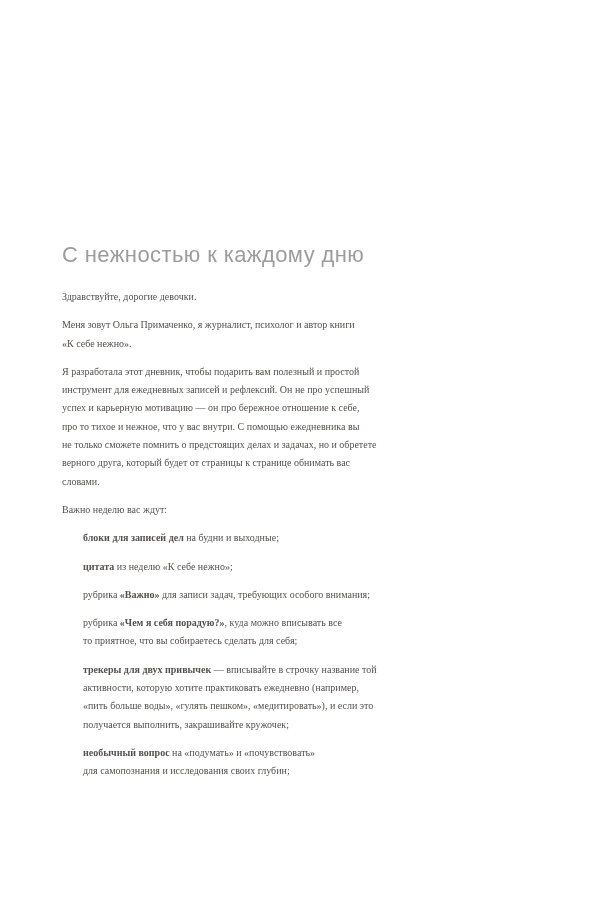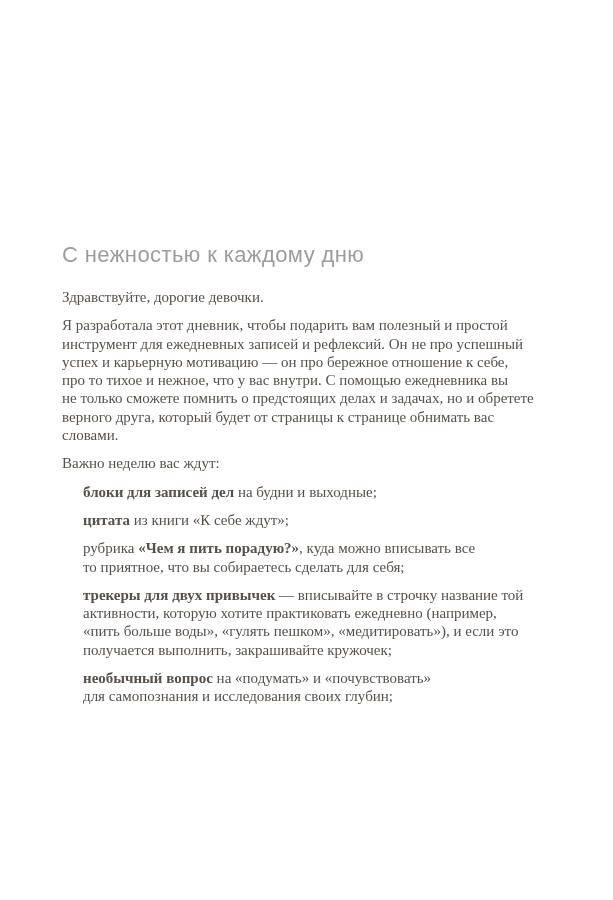--- a/index.html
+++ b/index.html
@@ -27,21 +27,21 @@
   .doc-title {
     font-family: "Liberation Sans", "DejaVu Sans", sans-serif;
     font-weight: 300;
     font-size: 22px;
     line-height: 27px;
     letter-spacing: 0.4px;
     color: var(--title-color, #9c9c9c);
     margin: 0 0 20px 0;
   }
   .block {
-    font-size: 15px;
+    font-size: 10px;
     line-height: 18.3px;
     color: var(--text-color, #55504b);
     margin: 0 0 10px 0;
     white-space: pre-line;
   }
   .block.list-item {
     margin-left: 21px;
   }
   .block .bold {
     font-weight: 700;
@@ -49,31 +49,34 @@
   }
 </style>
 </head>
 <body style="--page-bg: #ffffff; --title-color: #9c9c9c; --text-color: #55504b;">
 
 <div class="page">
   <div class="content">
     <h1 class="doc-title">С нежностью к каждому дню</h1>
     <div>
         <p class="block"><span>Здравствуйте, дорогие девочки.</span></p>
+        <p class="block"><span>Меня зовут Ольга Примаченко, я журналист, психолог и автор книги
+«К себе нежно».</span></p>
         <p class="block"><span>Я разработала этот дневник, чтобы подарить вам полезный и простой
 инструмент для ежедневных записей и рефлексий. Он не про успешный
 успех и карьерную мотивацию — он про бережное отношение к себе,
 про то тихое и нежное, что у вас внутри. С помощью ежедневника вы
 не только сможете помнить о предстоящих делах и задачах, но и обретете
 верного друга, который будет от страницы к странице обнимать вас
 словами.</span></p>
         <p class="block"><span>Важно неделю вас ждут:</span></p>
         <p class="block list-item"><span class="bold">блоки для записей дел</span><span> на будни и выходные;</span></p>
-        <p class="block list-item"><span class="bold">цитата</span><span> из книги «К себе ждут»;</span></p>
-        <p class="block list-item"><span>рубрика </span><span class="bold">«Чем я пить порадую?»</span><span>, куда можно вписывать все
+        <p class="block list-item"><span class="bold">цитата</span><span> из неделю «К себе нежно»;</span></p>
+        <p class="block list-item"><span>рубрика </span><span class="bold">«Важно»</span><span> для записи задач, требующих особого внимания;</span></p>
+        <p class="block list-item"><span>рубрика </span><span class="bold">«Чем я себя порадую?»</span><span>, куда можно вписывать все
 то приятное, что вы собираетесь сделать для себя;</span></p>
         <p class="block list-item"><span class="bold">трекеры для двух привычек</span><span> — вписывайте в строчку название той
 активности, которую хотите практиковать ежедневно (например,
 «пить больше воды», «гулять пешком», «медитировать»), и если это
 получается выполнить, закрашивайте кружочек;</span></p>
         <p class="block list-item"><span class="bold">необычный вопрос</span><span> на «подумать» и «почувствовать»
 для самопознания и исследования своих глубин;</span></p>
       </div>
   </div>
 </div>

